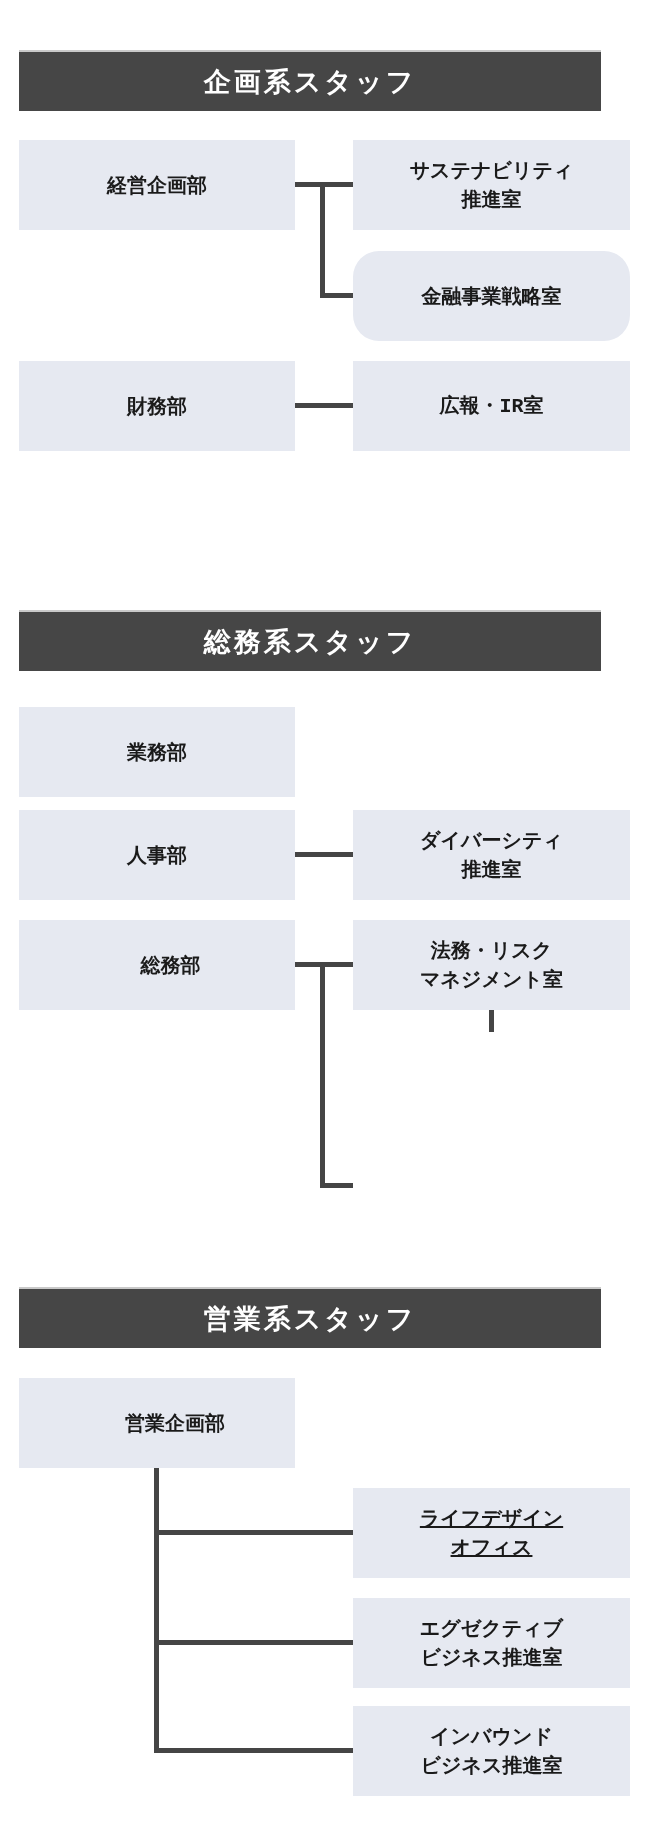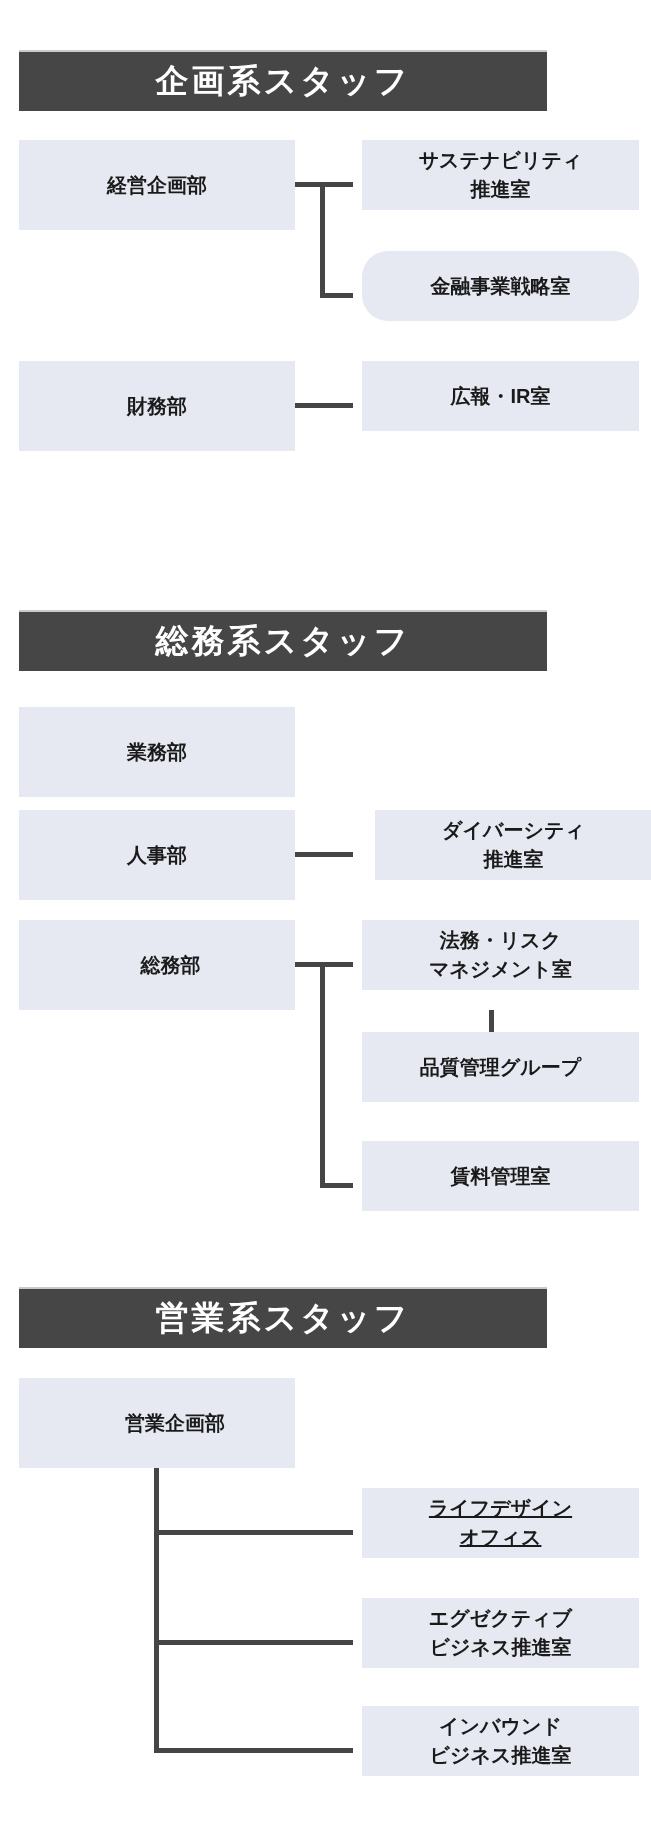--- a/index.html
+++ b/index.html
@@ -19,84 +19,82 @@
   .canvas {
     position: relative;
     width: 651px;
     height: 1847px;
     background: #ffffff;
     overflow: hidden;
   }
   .hdr {
     position: absolute;
     left: 19px;
-    width: 528px;
+    width: 582px;
     height: 61px;
     box-sizing: border-box;
     background: var(--header-bg);
     color: var(--header-text);
     border-top: 2px solid var(--header-border);
     display: flex;
     align-items: center;
     justify-content: center;
-    font-size: 33px;
+    font-size: 27px;
     font-weight: bold;
     letter-spacing: 3px;
   }
   .node {
     position: absolute;
     box-sizing: border-box;
     background: var(--box-bg);
     color: var(--box-text);
     display: flex;
     align-items: center;
     justify-content: center;
     text-align: center;
     font-size: 20px;
     font-weight: bold;
     line-height: 1.45;
     white-space: pre-line;
   }
   .node.l { left: 19px;  width: 276px; height: 90px; }
-  .node.r { left: 362px; width: 277px; height: 70px; text-align: center; }
+  .node.r { left: 353px; width: 277px; height: 90px; text-align: center; }
   .line {
     position: absolute;
     background: var(--line-color);
   }
 </style>
 </head>
 <body>
 
 <div class="canvas">
 
   <div class="hdr" style="top:50px;">企画系スタッフ</div>
 
   <div class="node l" style="top:140px;">経営企画部</div>
   <div class="node r" style="top:140px;">サステナビリティ
 推進室</div>
   <div class="node r" style="top:251px;border-radius:26px;">金融事業戦略室</div>
   <div class="node l" style="top:361px;">財務部</div>
-  <div class="node r" style="top:361px;">広報・IR室</div>
+  <div class="node r" style="top:361px;font-family:Liberation Mono, monospace;">広報・IR室</div>
 
   <div class="line" style="left:295px; top:182px; width:58px; height:5px;"></div>
   <div class="line" style="left:320px; top:182px; width:5px; height:116px;"></div>
   <div class="line" style="left:320px; top:293px; width:33px; height:5px;"></div>
   <div class="line" style="left:295px; top:403px; width:58px; height:5px;"></div>
 
   <div class="hdr" style="top:610px;">総務系スタッフ</div>
 
   <div class="node l" style="top:700px;margin-top:7px;">業務部</div>
   <div class="node l" style="top:810px;">人事部</div>
-  <div class="node r" style="top:810px;margin-left:13px;">ダイバーシティ
+  <div class="node r" style="top:810px;">ダイバーシティ
 推進室</div>
   <div class="node l" style="top:920px;padding-left:27px;">総務部</div>
   <div class="node r" style="top:920px;">法務・リスク
 マネジメント室</div>
-  <div class="node r" style="top:1032px;">品質管理グループ</div>
-  <div class="node r" style="top:1141px;">賃料管理室</div>
 
   <div class="line" style="left:295px; top:852px; width:58px; height:5px;"></div>
   <div class="line" style="left:295px; top:962px; width:58px; height:5px;"></div>
   <div class="line" style="left:320px; top:962px; width:5px; height:226px;"></div>
   <div class="line" style="left:320px; top:1183px; width:33px; height:5px;"></div>
   <div class="line" style="left:489px; top:1010px; width:5px; height:22px;"></div>
 
   <div class="hdr" style="top:1287px;">営業系スタッフ</div>
 
   <div class="node l" style="top:1378px;padding-left:36px;">営業企画部</div>

